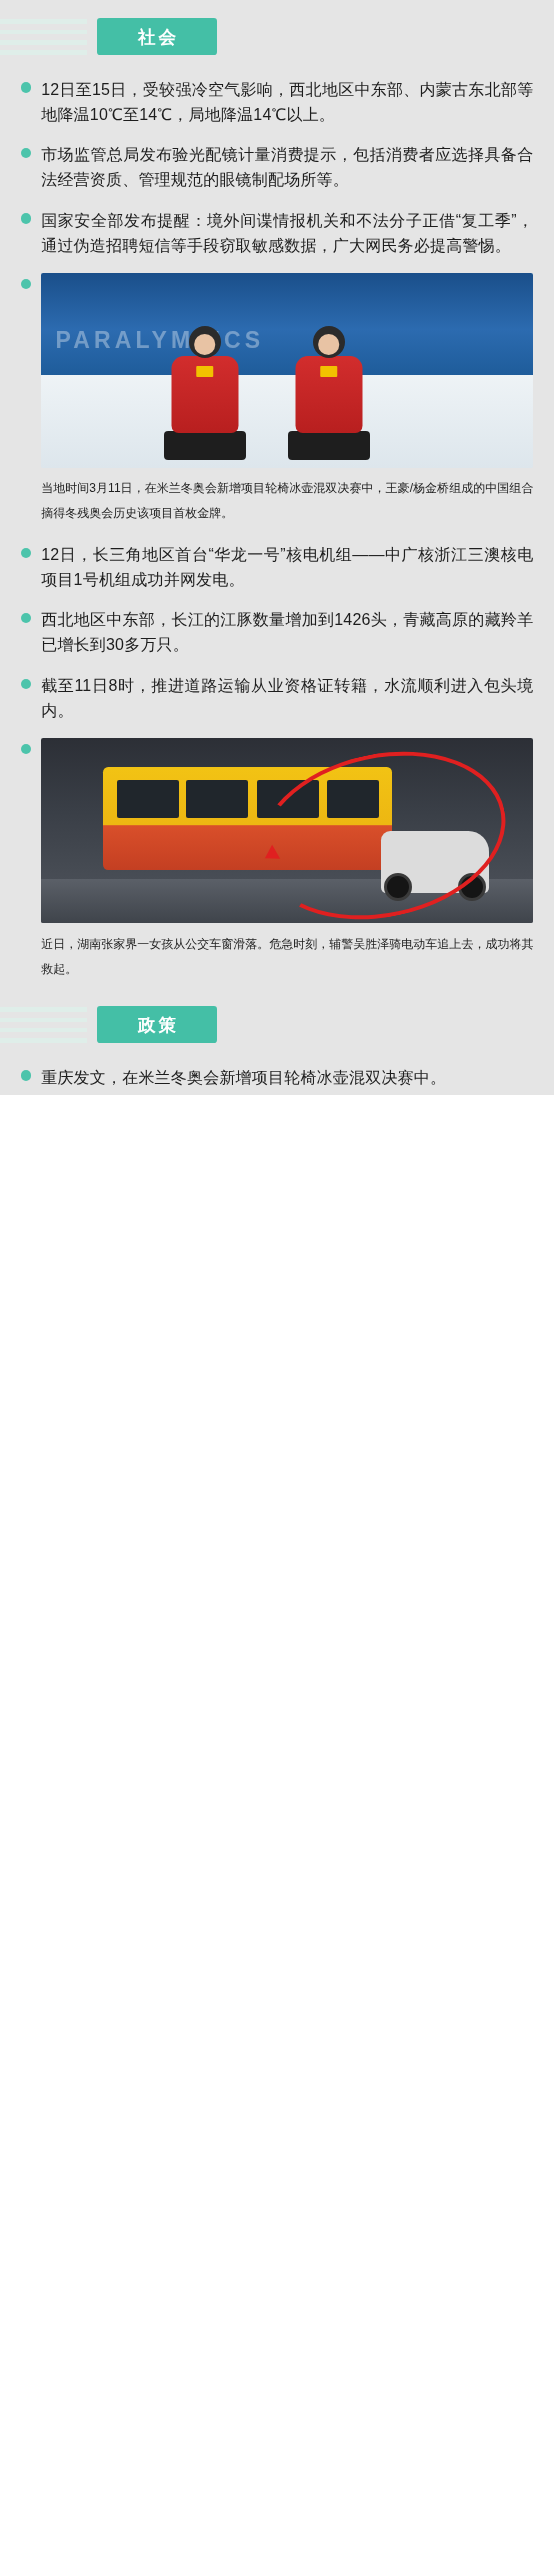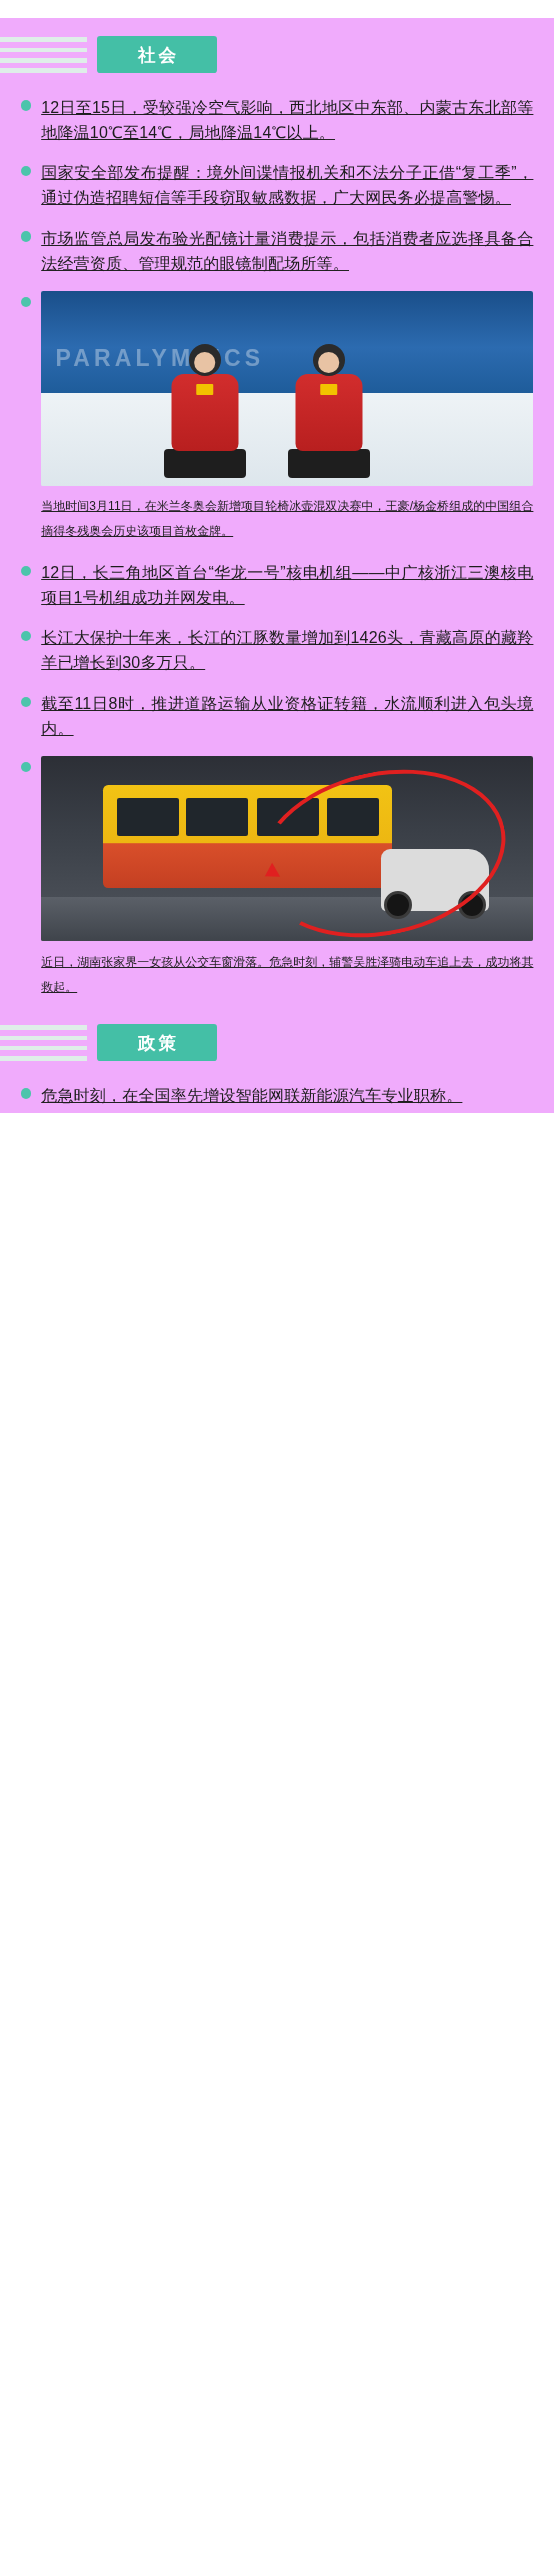--- a/index.html
+++ b/index.html
@@ -8,22 +8,22 @@
     background: #ffffff;
   }
   body {
     width: 554px;
     font-family: "Liberation Sans", sans-serif;
     color: #222;
     -webkit-font-smoothing: antialiased;
   }
   .page {
     width: 554px;
-    margin: 18px auto;
-    background: #f0abfc;
+    margin: 0 auto;
+    background: #e5e5e5;
     padding-top: 11.3px;
     box-sizing: border-box;
   }
 
   
   .section-header {
     position: relative;
     height: 54px;
     margin: 0 0 9.3px 0;
   }
@@ -69,21 +69,20 @@
     position: absolute;
     right: 0;
     top: 8.2px;
     width: 87px;
     height: 36px;
   }
 
   
   .items {
     padding: 2.1px 20.6px 5.2px 20.6px;
-    text-decoration: underline;
   }
   .item {
     display: flex;
     align-items: flex-start;
     margin-bottom: 15.5px;
   }
   .item:last-child { margin-bottom: 0; justify-content: flex-end; }
   .bullet {
     flex: 0 0 auto;
     width: 10.3px;
@@ -303,28 +302,28 @@
       <div class="bullet"></div>
       <div class="item-body">
         <div class="item-text">12日至15日，受较强冷空气影响，西北地区中东部、内蒙古东北部等地降温10℃至14℃，局地降温14℃以上。</div>
       </div>
     </div>
 
 
     <div class="item">
       <div class="bullet"></div>
       <div class="item-body">
+        <div class="item-text">市场监管总局发布验光配镜计量消费提示，包括消费者应选择具备合法经营资质、管理规范的眼镜制配场所等。</div>
+      </div>
+    </div>
+
+    <div class="item">
+      <div class="bullet"></div>
+      <div class="item-body">
         <div class="item-text">国家安全部发布提醒：境外间谍情报机关和不法分子正借“复工季”，通过伪造招聘短信等手段窃取敏感数据，广大网民务必提高警惕。</div>
-      </div>
-    </div>
-
-    <div class="item">
-      <div class="bullet"></div>
-      <div class="item-body">
-        <div class="item-text">市场监管总局发布验光配镜计量消费提示，包括消费者应选择具备合法经营资质、管理规范的眼镜制配场所等。</div>
       </div>
     </div>
 
     <div class="item">
       <div class="bullet"></div>
       <div class="item-body">
         <div class="photo photo-1">
           <div class="rink-board"></div>
           <div class="board-text">PARALYMPICS</div>
           <div class="ice"></div>
@@ -350,21 +349,21 @@
     <div class="item">
       <div class="bullet"></div>
       <div class="item-body">
         <div class="item-text">12日，长三角地区首台“华龙一号”核电机组——中广核浙江三澳核电项目1号机组成功并网发电。</div>
       </div>
     </div>
 
     <div class="item">
       <div class="bullet"></div>
       <div class="item-body">
-        <div class="item-text">长江大保护十年来，长江的江豚数量增加到1426头，青藏高原的藏羚羊已增长到30多万只。</div>
+        <div class="item-text">西北地区中东部，长江的江豚数量增加到1426头，青藏高原的藏羚羊已增长到30多万只。</div>
       </div>
     </div>
 
     <div class="item">
       <div class="bullet"></div>
       <div class="item-body">
         <div class="item-text">截至11日8时，推进道路运输从业资格证转籍，水流顺利进入包头境内。</div>
       </div>
     </div>
 
@@ -413,20 +412,20 @@
     </div>
   </div>
 
   <div class="items">
 
 
 
     <div class="item">
       <div class="bullet"></div>
       <div class="item-body">
-        <div class="item-text">危急时刻，在全国率先增设智能网联新能源汽车专业职称。</div>
+        <div class="item-text">重庆发文，在米兰冬奥会新增项目轮椅冰壶混双决赛中。</div>
       </div>
     </div>
 
   </div>
 
 </div>
 
 
 </body></html>

